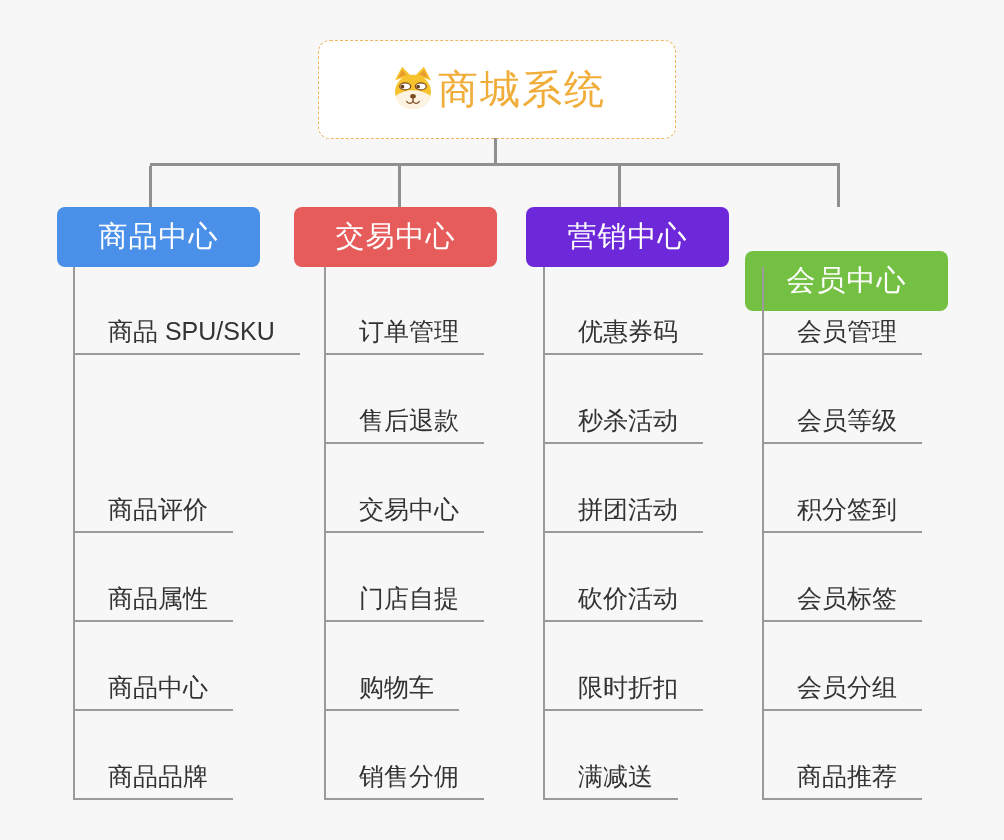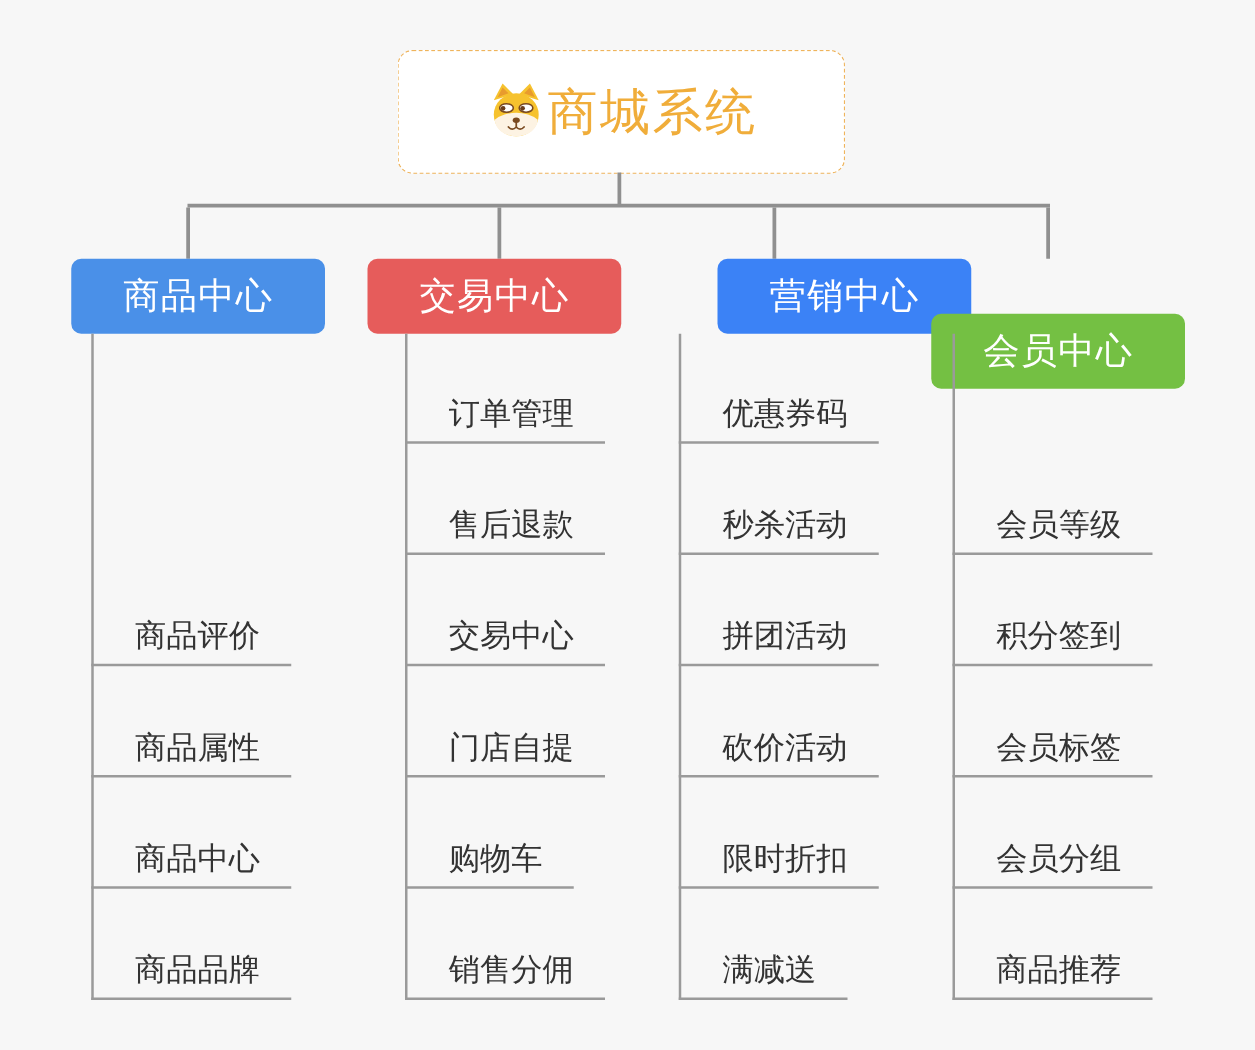--- a/index.html
+++ b/index.html
@@ -105,28 +105,29 @@
   <div class="line drop drop-2"></div>
   <div class="line drop drop-3"></div>
   <div class="line drop drop-4"></div>
 
   <div class="branch-node branch-1" style="background: rgb(74, 144, 232);">
     <span>商品中心</span>
   </div>
   <div class="branch-node branch-2" style="background: rgb(230, 92, 91);">
     <span>交易中心</span>
   </div>
-  <div class="branch-node branch-3" style="background: #3b82f6; margin-left: 48px;">
+  <div class="branch-node branch-3" style="background: #6d28d9;">
     <span>营销中心</span>
   </div>
   <div class="branch-node branch-4" style="background: rgb(116, 192, 67); margin-top: 44px;">
     <span>会员中心</span>
   </div>
 
   <div class="col col-1">
+    <div class="leaf r1">商品 SPU/SKU</div>
     <div class="leaf r3">商品评价</div>
     <div class="leaf r4">商品属性</div>
     <div class="leaf r5">商品中心</div>
     <div class="leaf r6">商品品牌</div>
   </div>
 
   <div class="col col-2">
     <div class="leaf r1">订单管理</div>
     <div class="leaf r2">售后退款</div>
     <div class="leaf r3">交易中心</div>
@@ -138,20 +139,21 @@
   <div class="col col-3">
     <div class="leaf r1">优惠券码</div>
     <div class="leaf r2">秒杀活动</div>
     <div class="leaf r4">砍价活动</div>
     <div class="leaf r3">拼团活动</div>
     <div class="leaf r5">限时折扣</div>
     <div class="leaf r6">满减送</div>
   </div>
 
   <div class="col col-4">
+    <div class="leaf r1">会员管理</div>
     <div class="leaf r2">会员等级</div>
     <div class="leaf r3">积分签到</div>
     <div class="leaf r4">会员标签</div>
     <div class="leaf r5">会员分组</div>
     <div class="leaf r6">商品推荐</div>
   </div>
 
 </div>
 
 </body></html>

